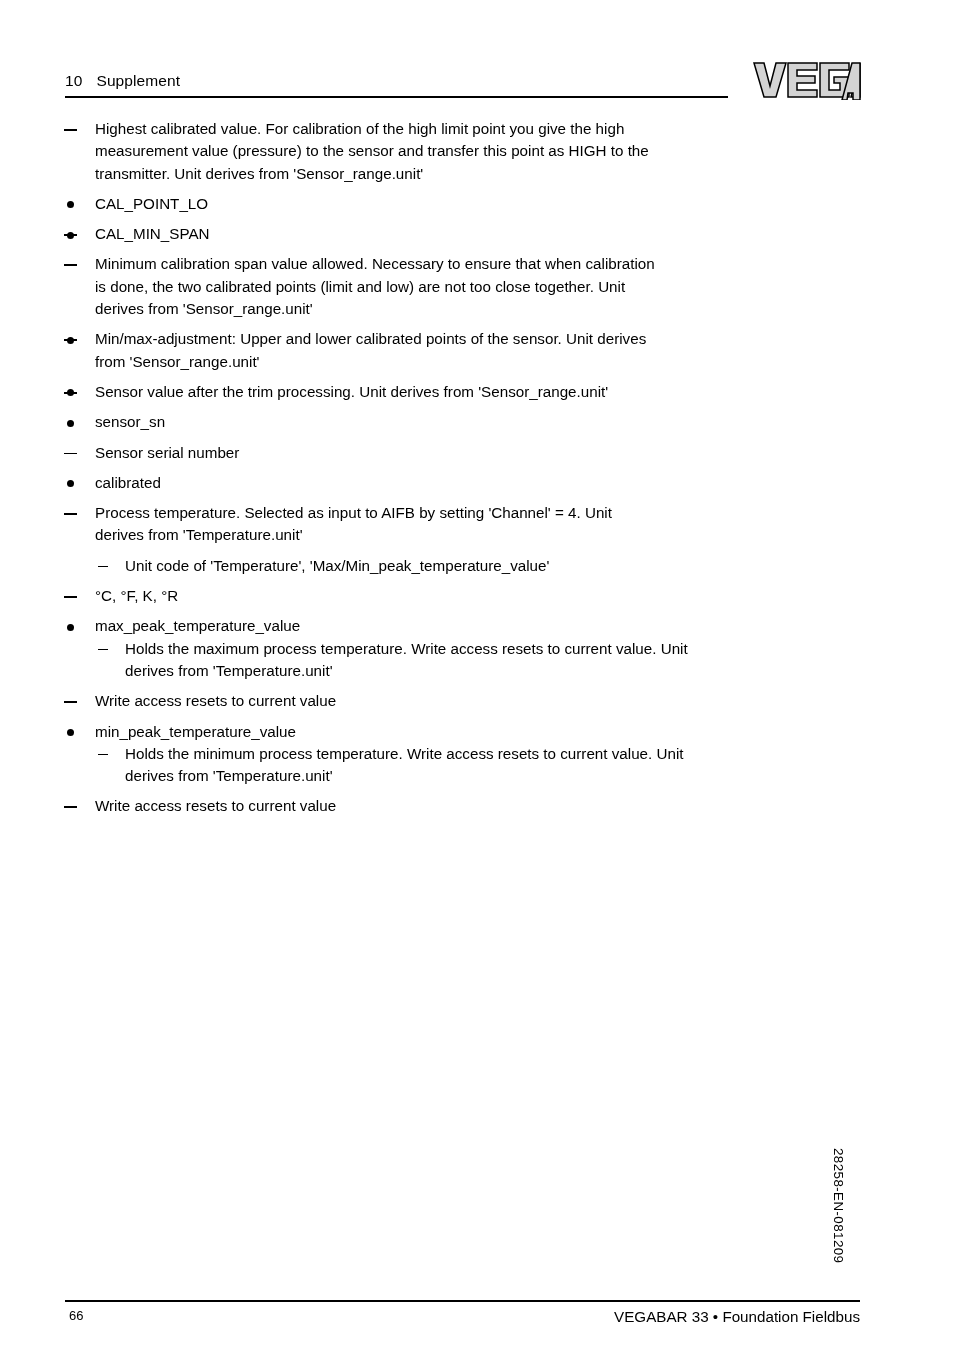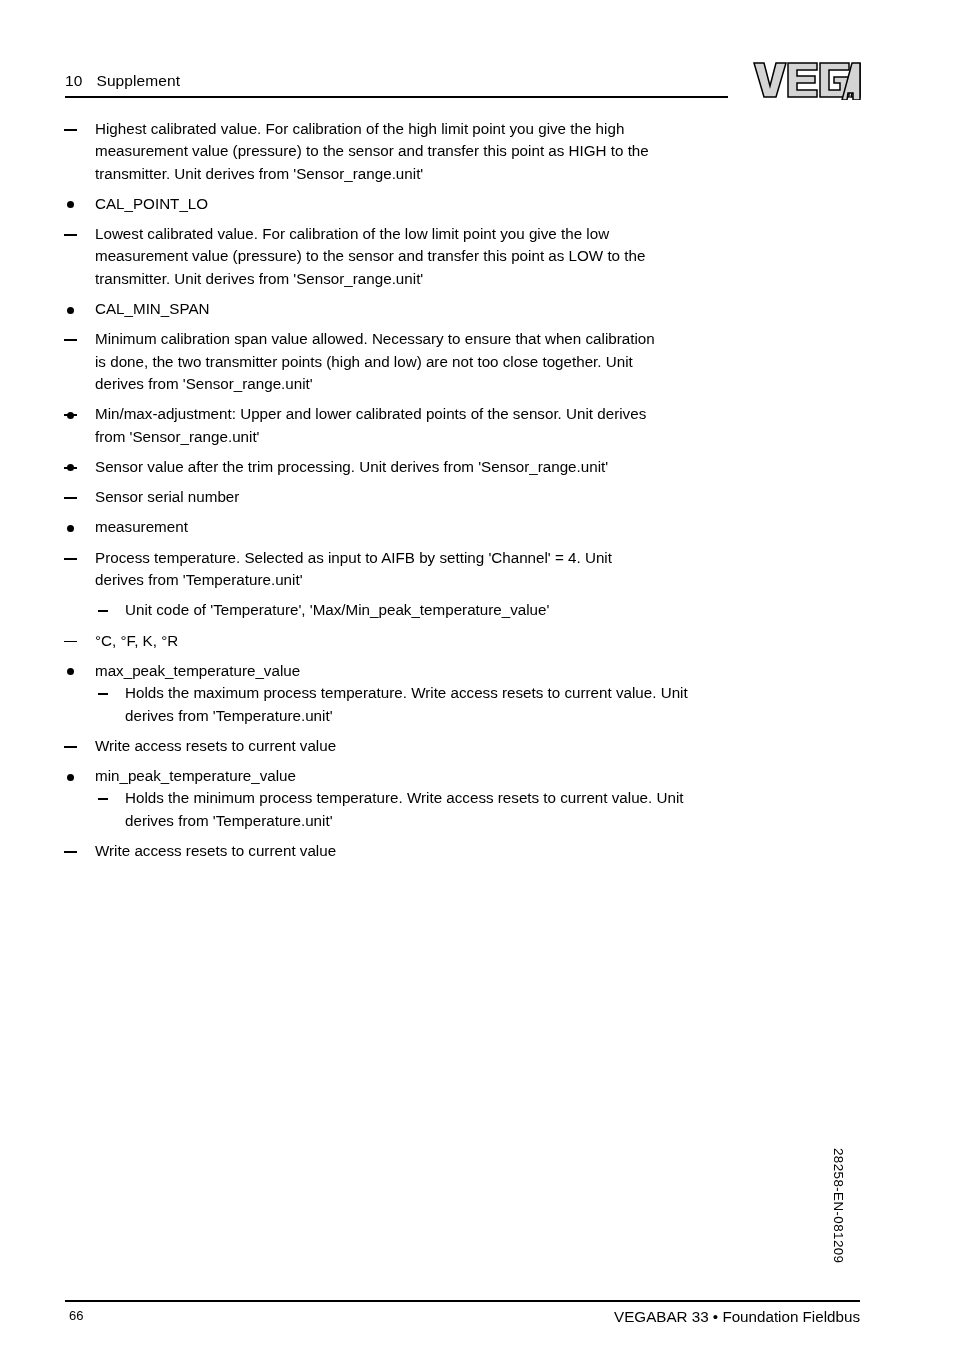--- a/index.html
+++ b/index.html
@@ -204,51 +204,54 @@
       <div class="item">
         <span class="marker dash"></span>
         <span class="body">Highest calibrated value. For calibration of the high limit point you give the high measurement value (pressure) to the sensor and transfer this point as HIGH to the transmitter. Unit derives from 'Sensor_range.unit'</span>
       </div>
       <div class="item">
         <span class="marker bullet"></span>
         <span class="body">CAL_POINT_LO</span>
       </div>
       <div class="item">
         <span class="marker dash"></span>
-        <span class="body">Lowest calibrated value. For calibration of the low limit point you give the low measurement value (pressure) to the sensor and transfer this point as LOW to the transmitter. Unit derives from 'Sensor_range.unit'</span>
       </div>
       <div class="item">
         <span class="marker bullet"></span>
         <span class="body">CAL_MIN_SPAN</span>
       </div>
       <div class="item">
         <span class="marker dash"></span>
-        <span class="body">Minimum calibration span value allowed. Necessary to ensure that when calibration is done, the two transmitter points (high and low) are not too close together. Unit derives from 'Sensor_range.unit'</span>
+        <span class="body">Minimum calibration span value allowed. Necessary to ensure that when calibration is done, the two calibrated points (limit and low) are not too close together. Unit derives from 'Sensor_range.unit'</span>
       </div>
       <div class="item">
         <span class="marker bullet"></span>
       </div>
       <div class="item">
         <span class="marker dash"></span>
         <span class="body">Min/max-adjustment: Upper and lower calibrated points of the sensor. Unit derives from 'Sensor_range.unit'</span>
       </div>
       <div class="item">
         <span class="marker bullet"></span>
       </div>
       <div class="item">
         <span class="marker dash"></span>
         <span class="body">Sensor value after the trim processing. Unit derives from 'Sensor_range.unit'</span>
       </div>
       <div class="item">
+        <span class="marker bullet"></span>
+        <span class="body">sensor_sn</span>
+      </div>
+      <div class="item">
         <span class="marker dash"></span>
         <span class="body">Sensor serial number</span>
       </div>
       <div class="item">
         <span class="marker bullet"></span>
-        <span class="body">measurement</span>
+        <span class="body">calibrated</span>
       </div>
       <div class="item">
         <span class="marker dash"></span>
         <span class="body">Process temperature. Selected as input to AIFB by setting 'Channel' = 4. Unit derives from 'Temperature.unit'</span>
       </div>
       <div class="subgroup">
         <div class="subitem"><span class="marker subdash"></span><span class="body">Unit code of 'Temperature', 'Max/Min_peak_temperature_value'</span></div>
       </div>
       <div class="item">
         <span class="marker dash"></span>

